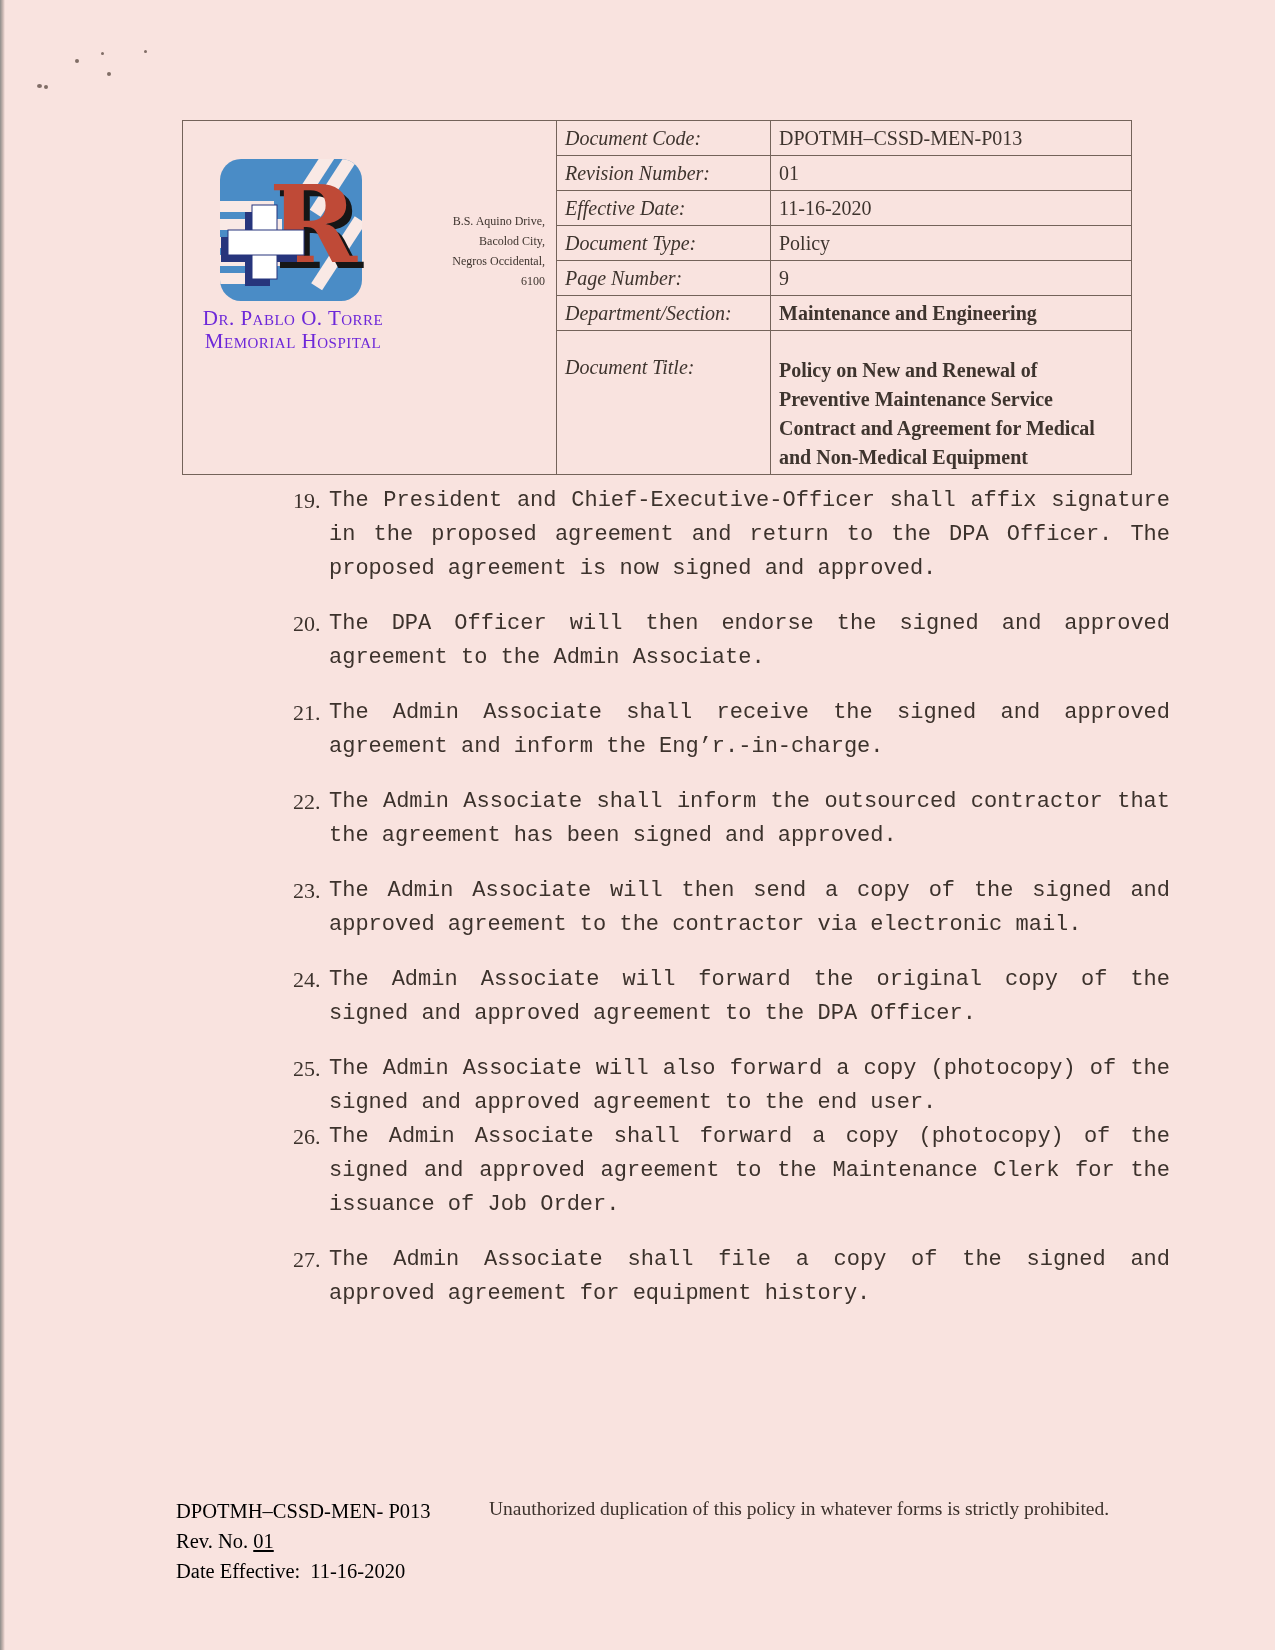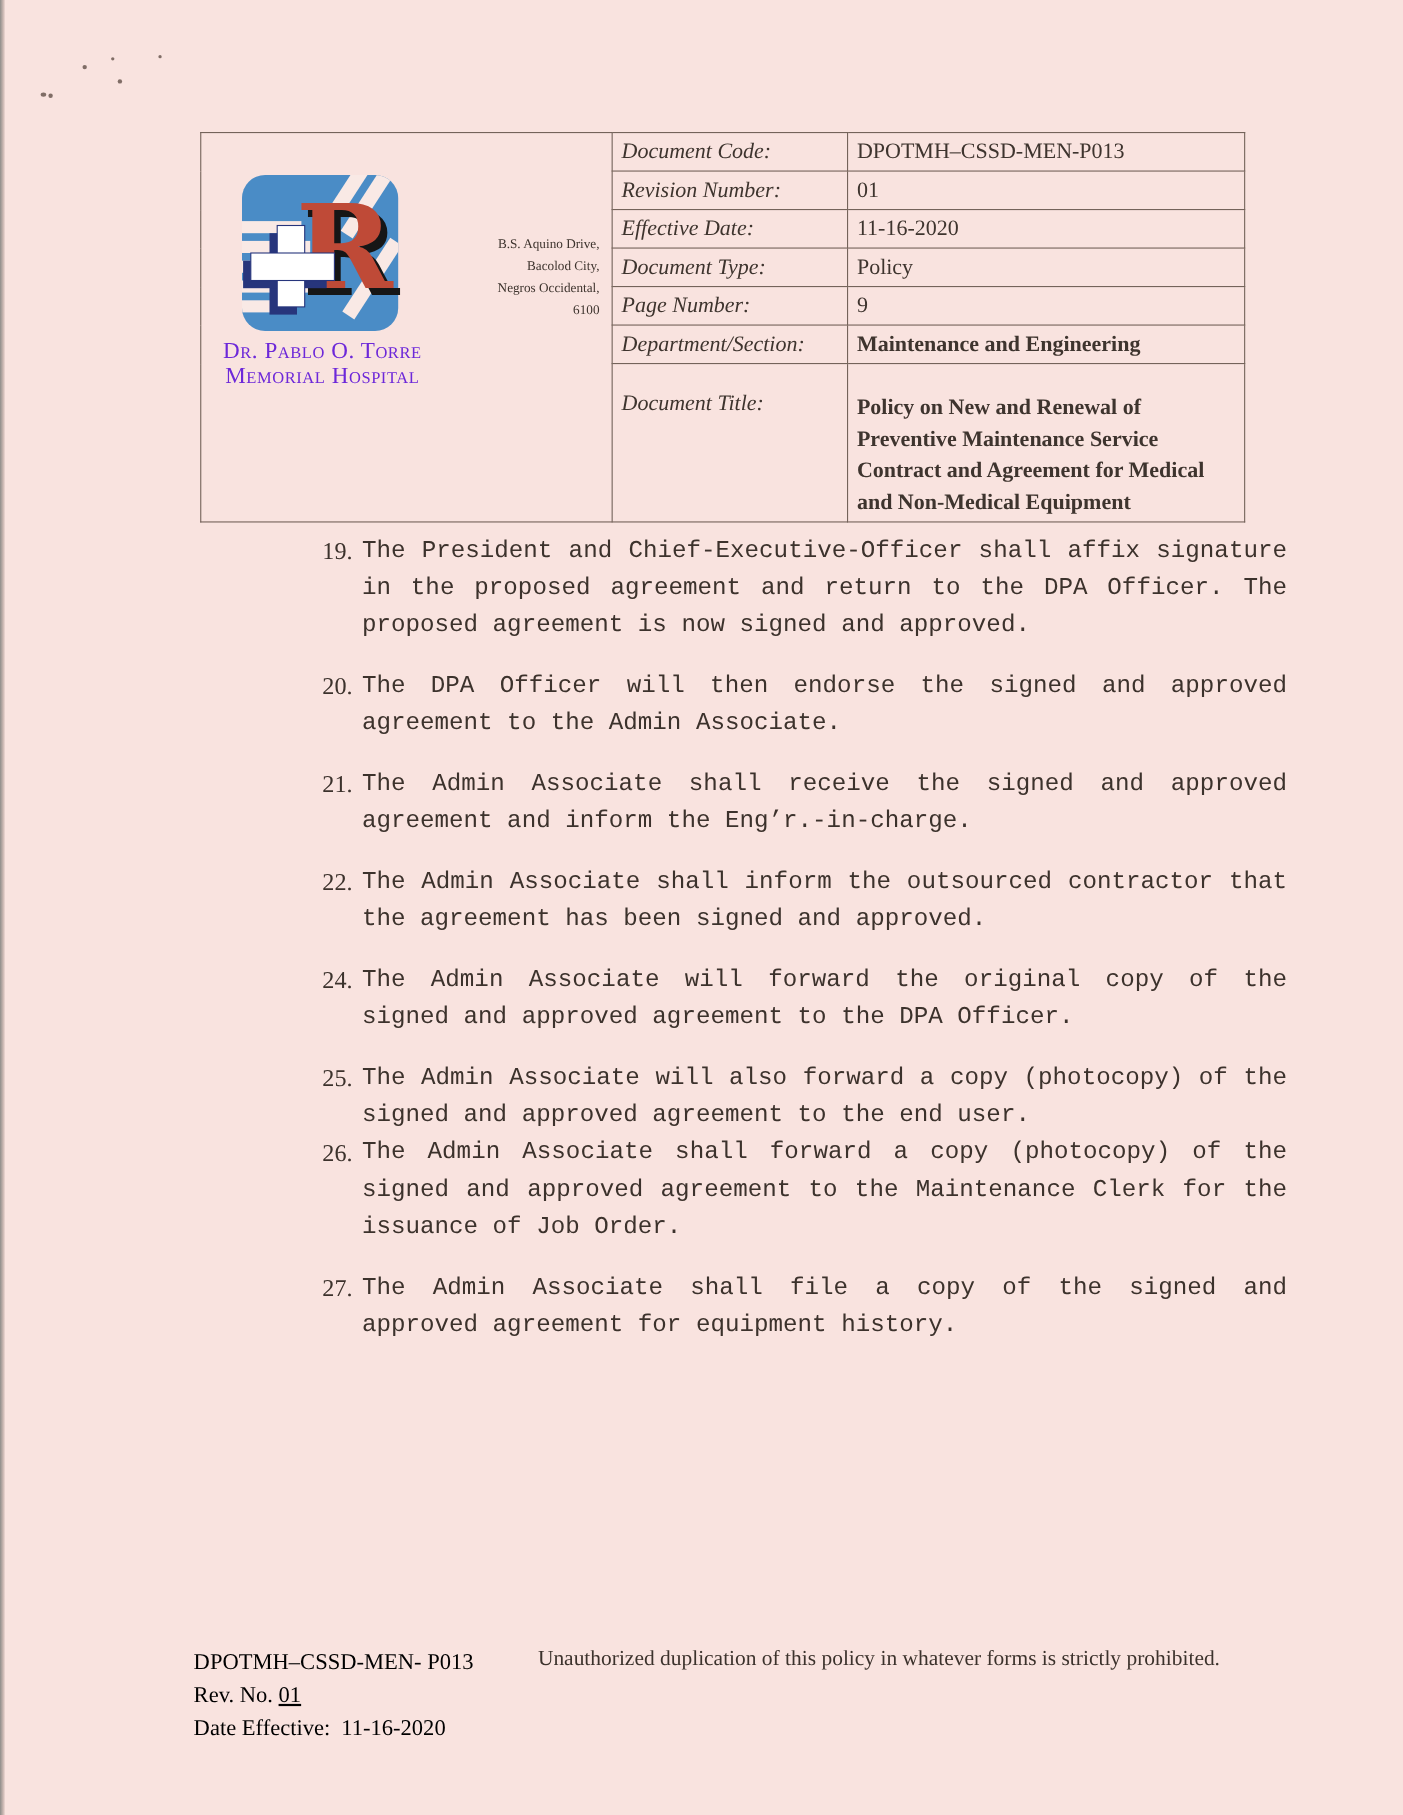--- a/index.html
+++ b/index.html
@@ -221,20 +221,24 @@
   </div>
   <div class="policy-item">
     <span class="num">21.</span>
     <span class="text">The Admin Associate shall receive the signed and approved agreement and inform the Eng’r.-in-charge.</span>
   </div>
   <div class="policy-item">
     <span class="num">22.</span>
     <span class="text">The Admin Associate shall inform the outsourced contractor that the agreement has been signed and approved.</span>
   </div>
   <div class="policy-item">
+    <span class="num">23.</span>
+    <span class="text">The Admin Associate will then send a copy of the signed and approved agreement to the contractor via electronic mail.</span>
+  </div>
+  <div class="policy-item">
     <span class="num">24.</span>
     <span class="text">The Admin Associate will forward the original copy of the signed and approved agreement to the DPA Officer.</span>
   </div>
   <div class="policy-item no-gap">
     <span class="num">25.</span>
     <span class="text">The Admin Associate will also forward a copy (photocopy) of the signed and approved agreement to the end user.</span>
   </div>
   <div class="policy-item">
     <span class="num">26.</span>
     <span class="text">The Admin Associate shall forward a copy (photocopy) of the signed and approved agreement to the Maintenance Clerk for the issuance of Job Order.</span>

